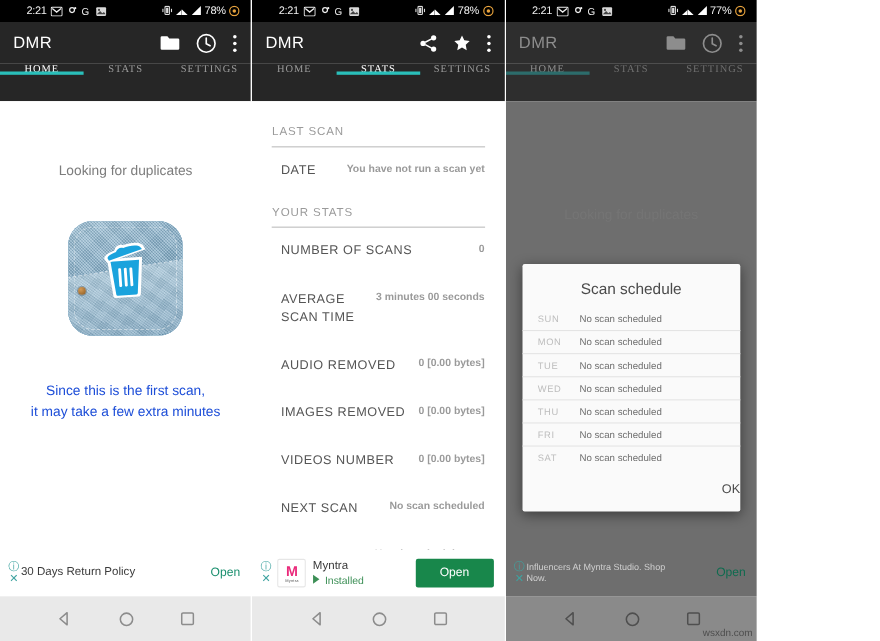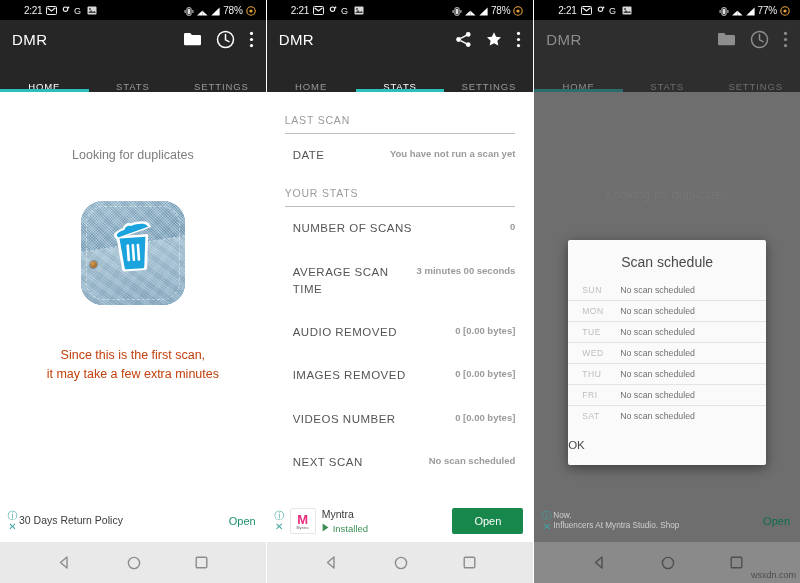--- a/index.html
+++ b/index.html
@@ -2,52 +2,52 @@
 <html><head>
 <meta charset="utf-8">
 <style>
   * { box-sizing: border-box; margin: 0; padding: 0; }
   html, body {
     width: 800px; height: 583px;
     background: #ffffff;
     font-family: "Liberation Sans", sans-serif;
     overflow: hidden;
   }
-  .screens { display: flex; width: 800px; height: 583px; background: #fff; }
+  .screens { display: flex; width: 688px; height: 583px; background: #fff; }
   .panel { position: relative; width: 266px; height: 583px; background: #fff;
            display: flex; flex-direction: column; overflow: hidden; }
   .panel + .panel { margin-left: 1px; width: 266px; }
   .panel.p2 { width: 267px; }
 
   
   .statusbar {
     height: 20px; background: #000; color: #f2f2f2;
     display: flex; align-items: center; padding: 0 6px;
     font-size: 10px; flex: 0 0 20px;
   }
   .sb-left { display: flex; align-items: center; gap: 4px; padding-left: 18px; }
-  .sb-right { margin-left: auto; display: flex; align-items: flex-end; gap: 3px; padding-right: 4px; }
+  .sb-right { margin-left: auto; display: flex; align-items: flex-start; gap: 3px; padding-right: 4px; }
   .sb-time { font-size: 10px; letter-spacing: -0.3px; color:#f0f0f0; }
   .sb-ico { display:inline-block; line-height: 1; }
   .sb-ico svg { display:block; }
   .sb-batt { font-size: 10px; color: #f0f0f0; letter-spacing: -0.2px; }
 
   
   .appbar {
     background: #262626; height: 38px; flex: 0 0 38px;
     display: flex; align-items: center; padding: 0 12px;
   }
   .app-title { color: #ffffff; font-size: 15px; letter-spacing: .4px; }
   .appbar-actions { margin-left: auto; display: flex; align-items: center; gap: 14px; }
   .appbar-actions svg { display: block; }
 
   
   .tabs {
     background: #262626; height: 34px; flex: 0 0 34px;
-    display: flex; align-items: flex-end; position: relative;
+    display: flex; align-items: flex-start; position: relative; font-family: Liberation Serif, serif;
   }
   .tab {
     flex: 1; display: flex; align-items: center; justify-content: center;
     font-size: 9.5px; letter-spacing: .9px; color: #9a9a9a; position: relative;
   }
   .tab.active { color: #ffffff; }
   .tab + .tab::before {
     content: ""; position: absolute; left: 0; top: 7px; bottom: 7px;
     width: 1px; background: #454545;
   }
@@ -89,21 +89,21 @@
     position: absolute; inset: 5px; border-radius: 18px;
     border: 1.5px dashed rgba(255,255,255,.45);
   }
   .rivet {
     position: absolute; left: 9px; top: 58%; width: 7px; height: 7px;
     border-radius: 50%; background: radial-gradient(circle at 35% 30%, #d49a55, #8a5a22);
     box-shadow: 0 0 0 1px rgba(0,0,0,.25);
   }
   .trash { position: absolute; left: 50%; top: 46%; transform: translate(-50%,-50%); }
   .home-bottom { margin-top: 16px; text-align: center; line-height: 1.55;
-                 font-size: 12.5px; color: #c2410c; }
+                 font-size: 12.5px; color: #1d4ed8; }
 
   
   .stats { padding: 12px 0 0 0; }
   .section-head {
     font-size: 10.5px; color: #9a9a9a; letter-spacing: .8px;
     padding: 10px 18px 7px 18px;
   }
   .divider { height: 1px; background: #bdbdbd; margin: 0 18px; }
   .stat-row {
     display: flex; align-items: flex-start; justify-content: space-between;
@@ -162,21 +162,21 @@
   .dialog {
     position: absolute; left: 50%; top: 148px; transform: translateX(-50%);
     width: 198px; background: #fafafa; border-radius: 2px;
     box-shadow: 0 3px 12px rgba(0,0,0,.45); padding: 14px 0 10px 0;
   }
   .dialog-title { text-align: center; font-size: 14px; color: #4a4a4a; padding-bottom: 10px; }
   .sched-row { display: flex; align-items: center; padding: 5px 14px; }
   .sched-row + .sched-row { border-top: 1px solid #e4e4e4; }
   .sched-day { width: 38px; font-size: 8.5px; color: #bdbdbd; letter-spacing: .6px; }
   .sched-val { font-size: 8.8px; color: #6f6f6f; }
-  .dialog-ok { text-align: left; font-size: 11.5px; color: #4a4a4a; padding: 13px 12px 4px 0; }
+  .dialog-ok { text-align: right; font-size: 11.5px; color: #4a4a4a; padding: 13px 0 4px 0; }
 
   .watermark {
     position: absolute; right: 4px; bottom: 3px;
     font-size: 9px; color: #4d4d4d;
   }
 </style>
 </head>
 <body>
 
 <div class="screens">
@@ -646,22 +646,22 @@
         <div class="dialog-ok">OK</div>
       </div>
     </div>
 
     <div class="adbar">
       <div class="ad-badges">
         <span class="ad-i">ⓘ</span>
         <span class="ad-x">✕</span>
       </div>
       <div class="ad-text">
+        <div class="ad-desc">Influencers At Myntra Studio. Shop</div>
         <div class="ad-desc">Now.</div>
-        <div class="ad-desc">Influencers At Myntra Studio. Shop</div>
       </div>
       <div class="ad-open-text">Open</div>
     </div>
 
     <div class="navbar">
       <span>
           <svg width="15" height="15" viewBox="0 0 15 15">
             <path d="M10 2 L3.5 7.5 L10 13 Z" fill="none" stroke="#4f4f4f" stroke-width="1.4" stroke-linejoin="round"></path>
           </svg>
         </span>

